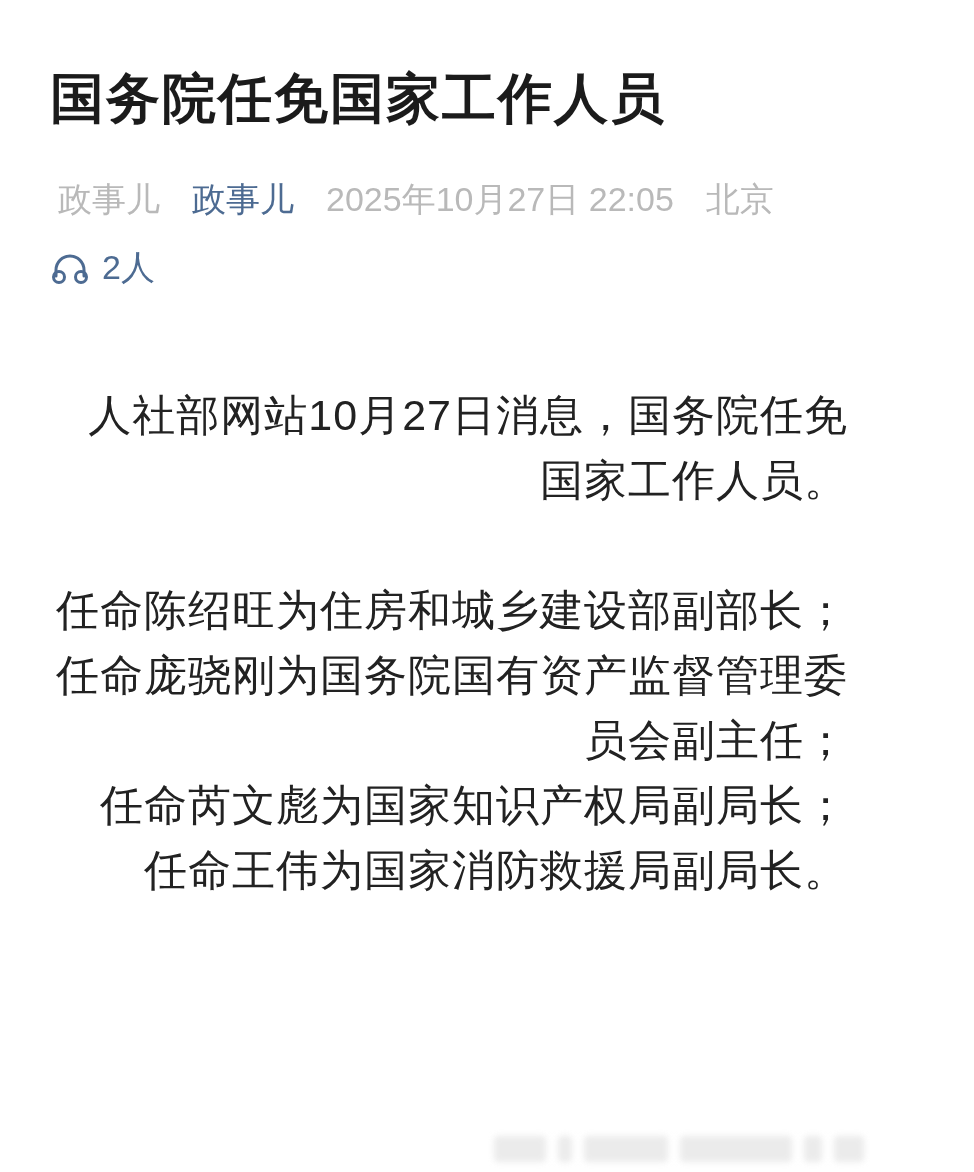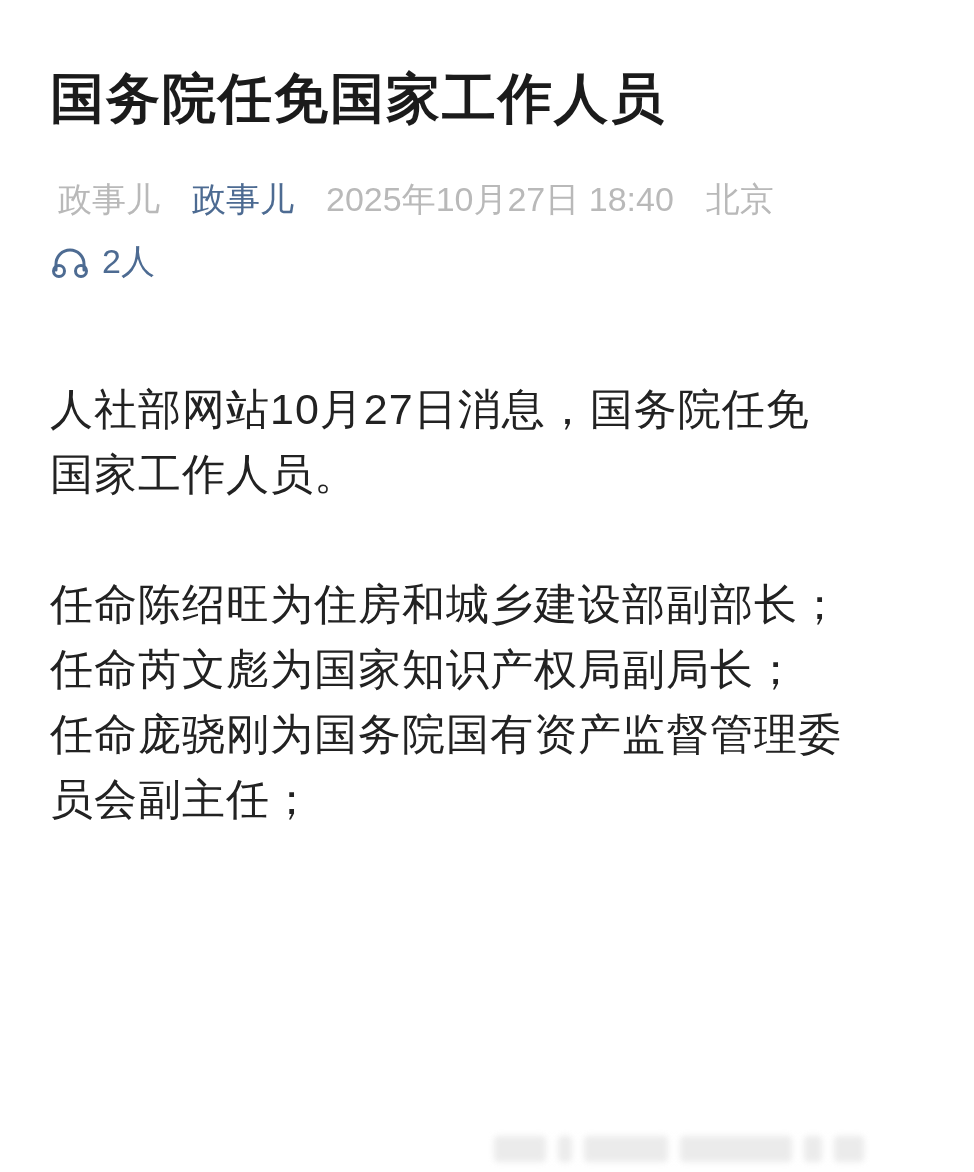--- a/index.html
+++ b/index.html
@@ -35,39 +35,40 @@
     white-space: nowrap;
     margin-left: 8px;
   }
   .byline .author {
     color: #4d6b92;
     font-weight: 500;
     text-decoration: none;
     cursor: pointer;
   }
   .listen {
-    margin-top: 16px;
+    margin-top: 22px;
     display: flex;
     align-items: center;
     gap: 12px;
     font-size: 34px;
     color: #4d6b92;
     cursor: pointer;
   }
   .listen svg {
     display: block;
     width: 40px;
     height: 38px;
   }
   .article {
     margin-top: 92px;
     font-size: 43px;
     line-height: 65px;
     color: #222222;
     letter-spacing: 1px;
+    text-align: right;
   }
   .para { margin: 0; }
   .para + .para { margin-top: 65px; }
   .watermark {
     position: absolute;
     right: 34px;
     bottom: 10px;
     display: flex;
     align-items: center;
     gap: 12px;
@@ -90,21 +91,21 @@
 </head>
 <body>
 
 <div class="page">
 
   <h1 class="title">国务院任免国家工作人员</h1>
 
   <div class="byline">
     <span>政事儿</span>
     <a class="author">政事儿</a>
-    <span>2025年10月27日 18:40</span>
+    <span>2025年10月27日 22:05</span>
     <span>北京</span>
   </div>
 
   <div class="listen">
     <span>
       <svg viewBox="0 0 40 38" fill="none">
         <path d="M6 27 v-6 a14 14 0 0 1 28 0 v6" stroke="#4d6b92" stroke-width="3" stroke-linecap="round"></path>
         <circle cx="9" cy="28" r="5.5" stroke="#4d6b92" stroke-width="3"></circle>
         <circle cx="31" cy="28" r="5.5" stroke="#4d6b92" stroke-width="3"></circle>
       </svg>
@@ -113,22 +114,23 @@
   </div>
 
   <div class="article">
 
     <div class="para">
       <div>人社部网站10月27日消息，国务院任免国家工作人员。</div>
     </div>
 
     <div class="para">
       <div>任命陈绍旺为住房和城乡建设部副部长；</div>
+      <div>任命庞骁刚为国务院国有资产监督管理委员会副主任；</div>
       <div>任命芮文彪为国家知识产权局副局长；</div>
-      <div>任命庞骁刚为国务院国有资产监督管理委员会副主任；</div>
+      <div>任命王伟为国家消防救援局副局长。</div>
     </div>
 
 
   </div>
 
   <div class="watermark">
     <i class="w1"></i>
       <i class="w2"></i>
       <i class="w3"></i>
     <i class="w4"></i>

